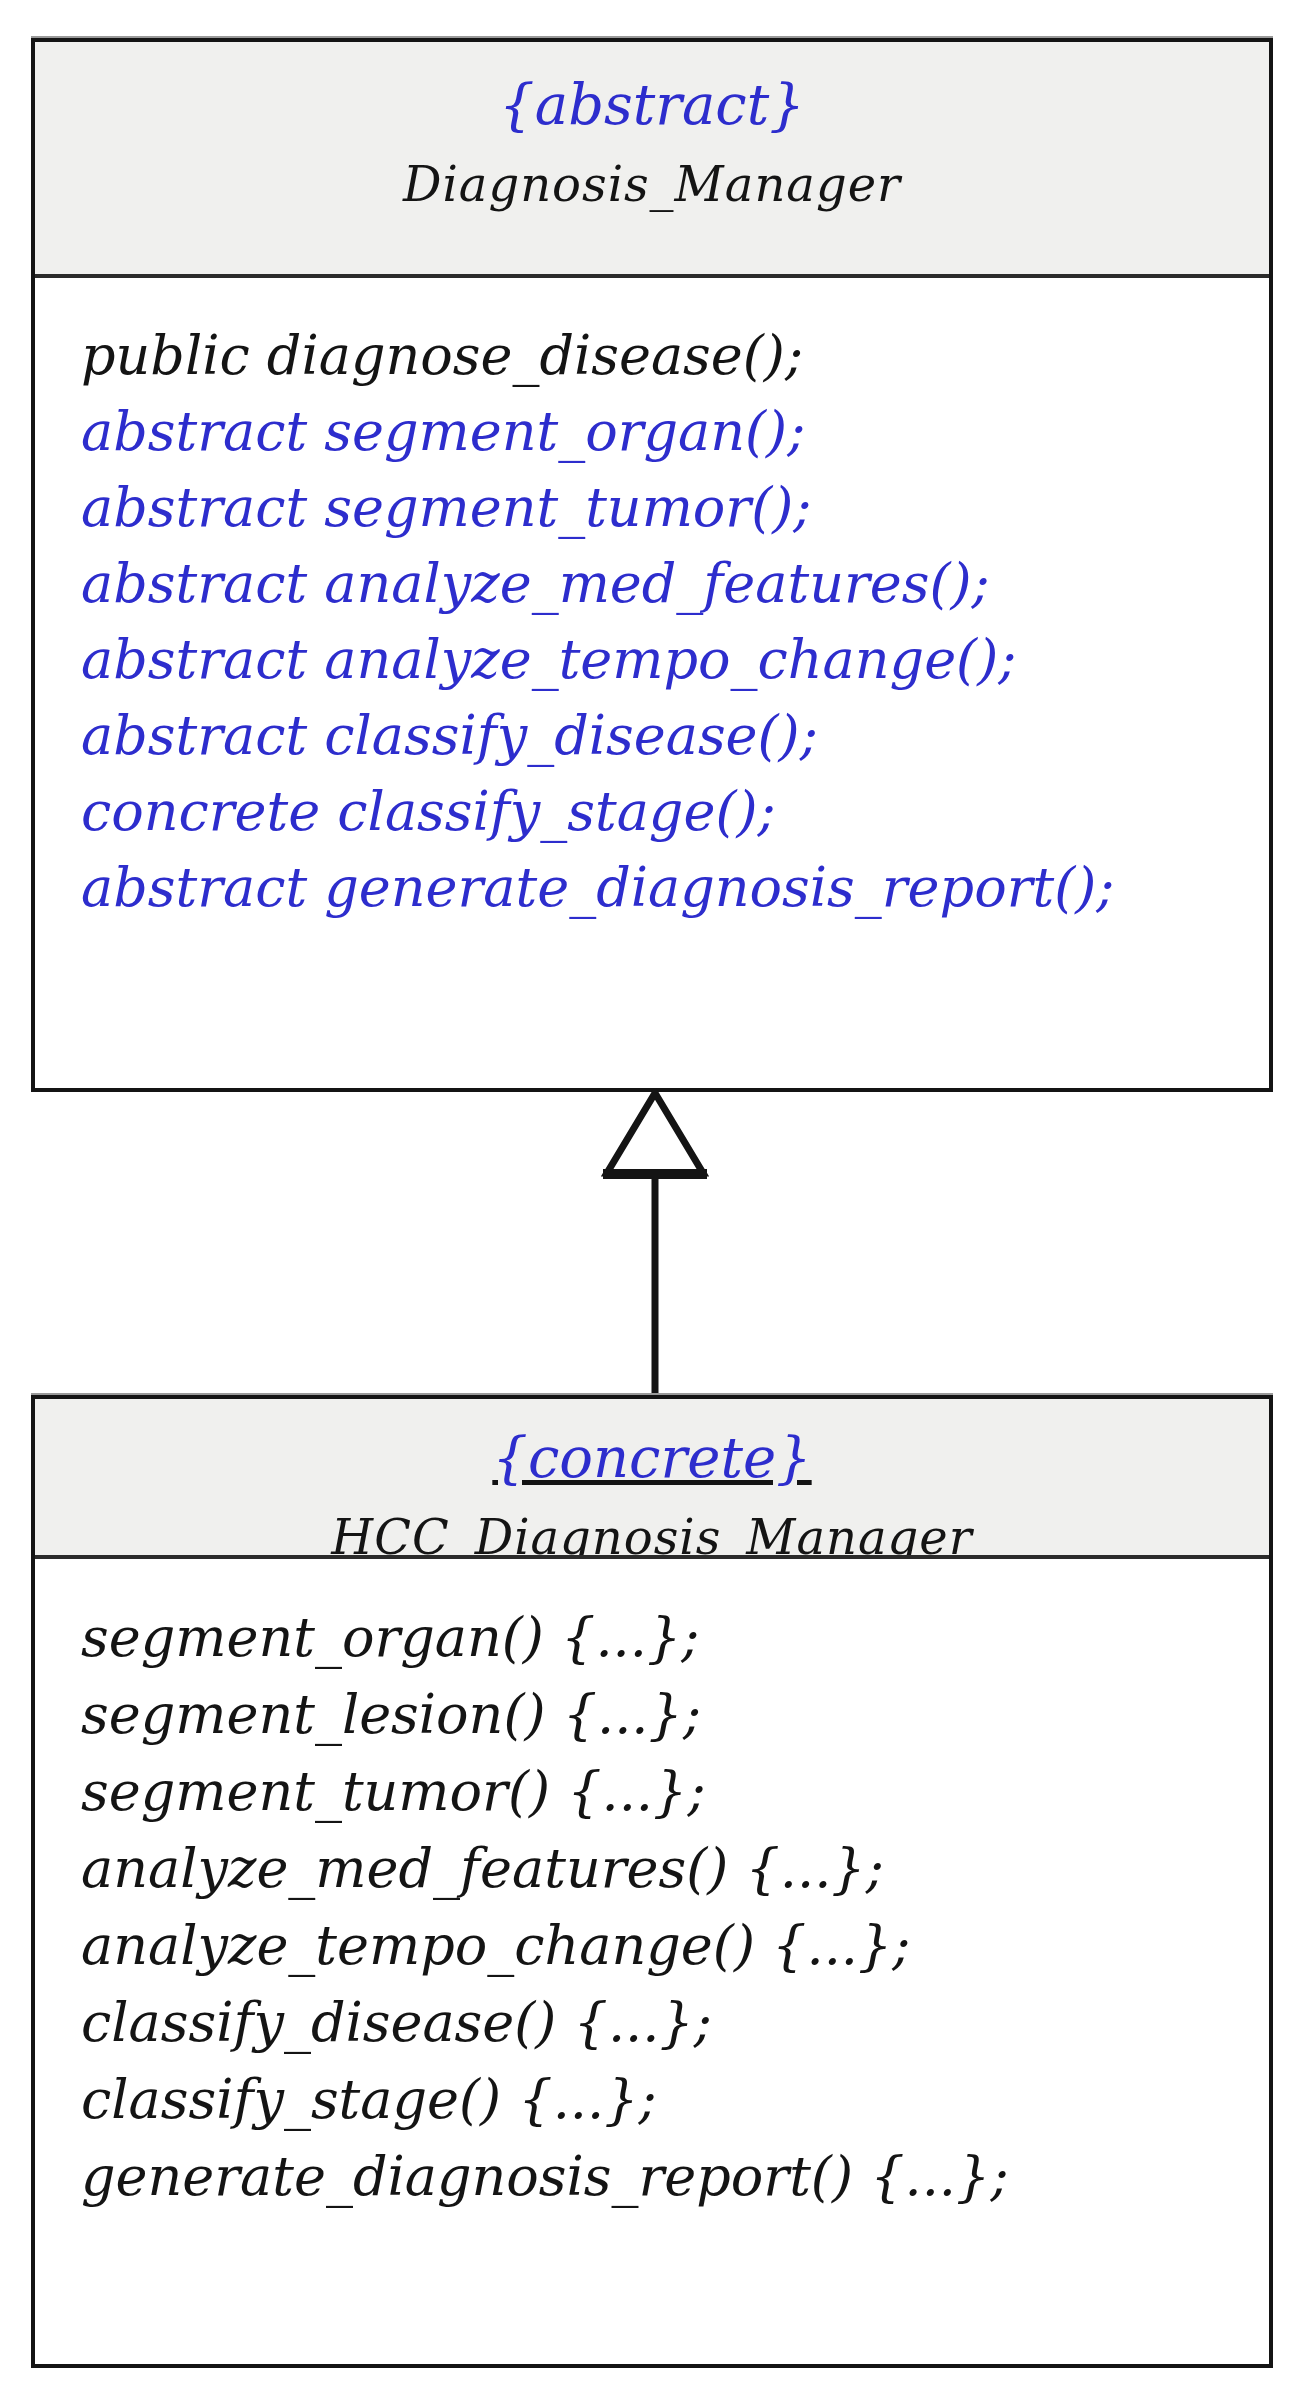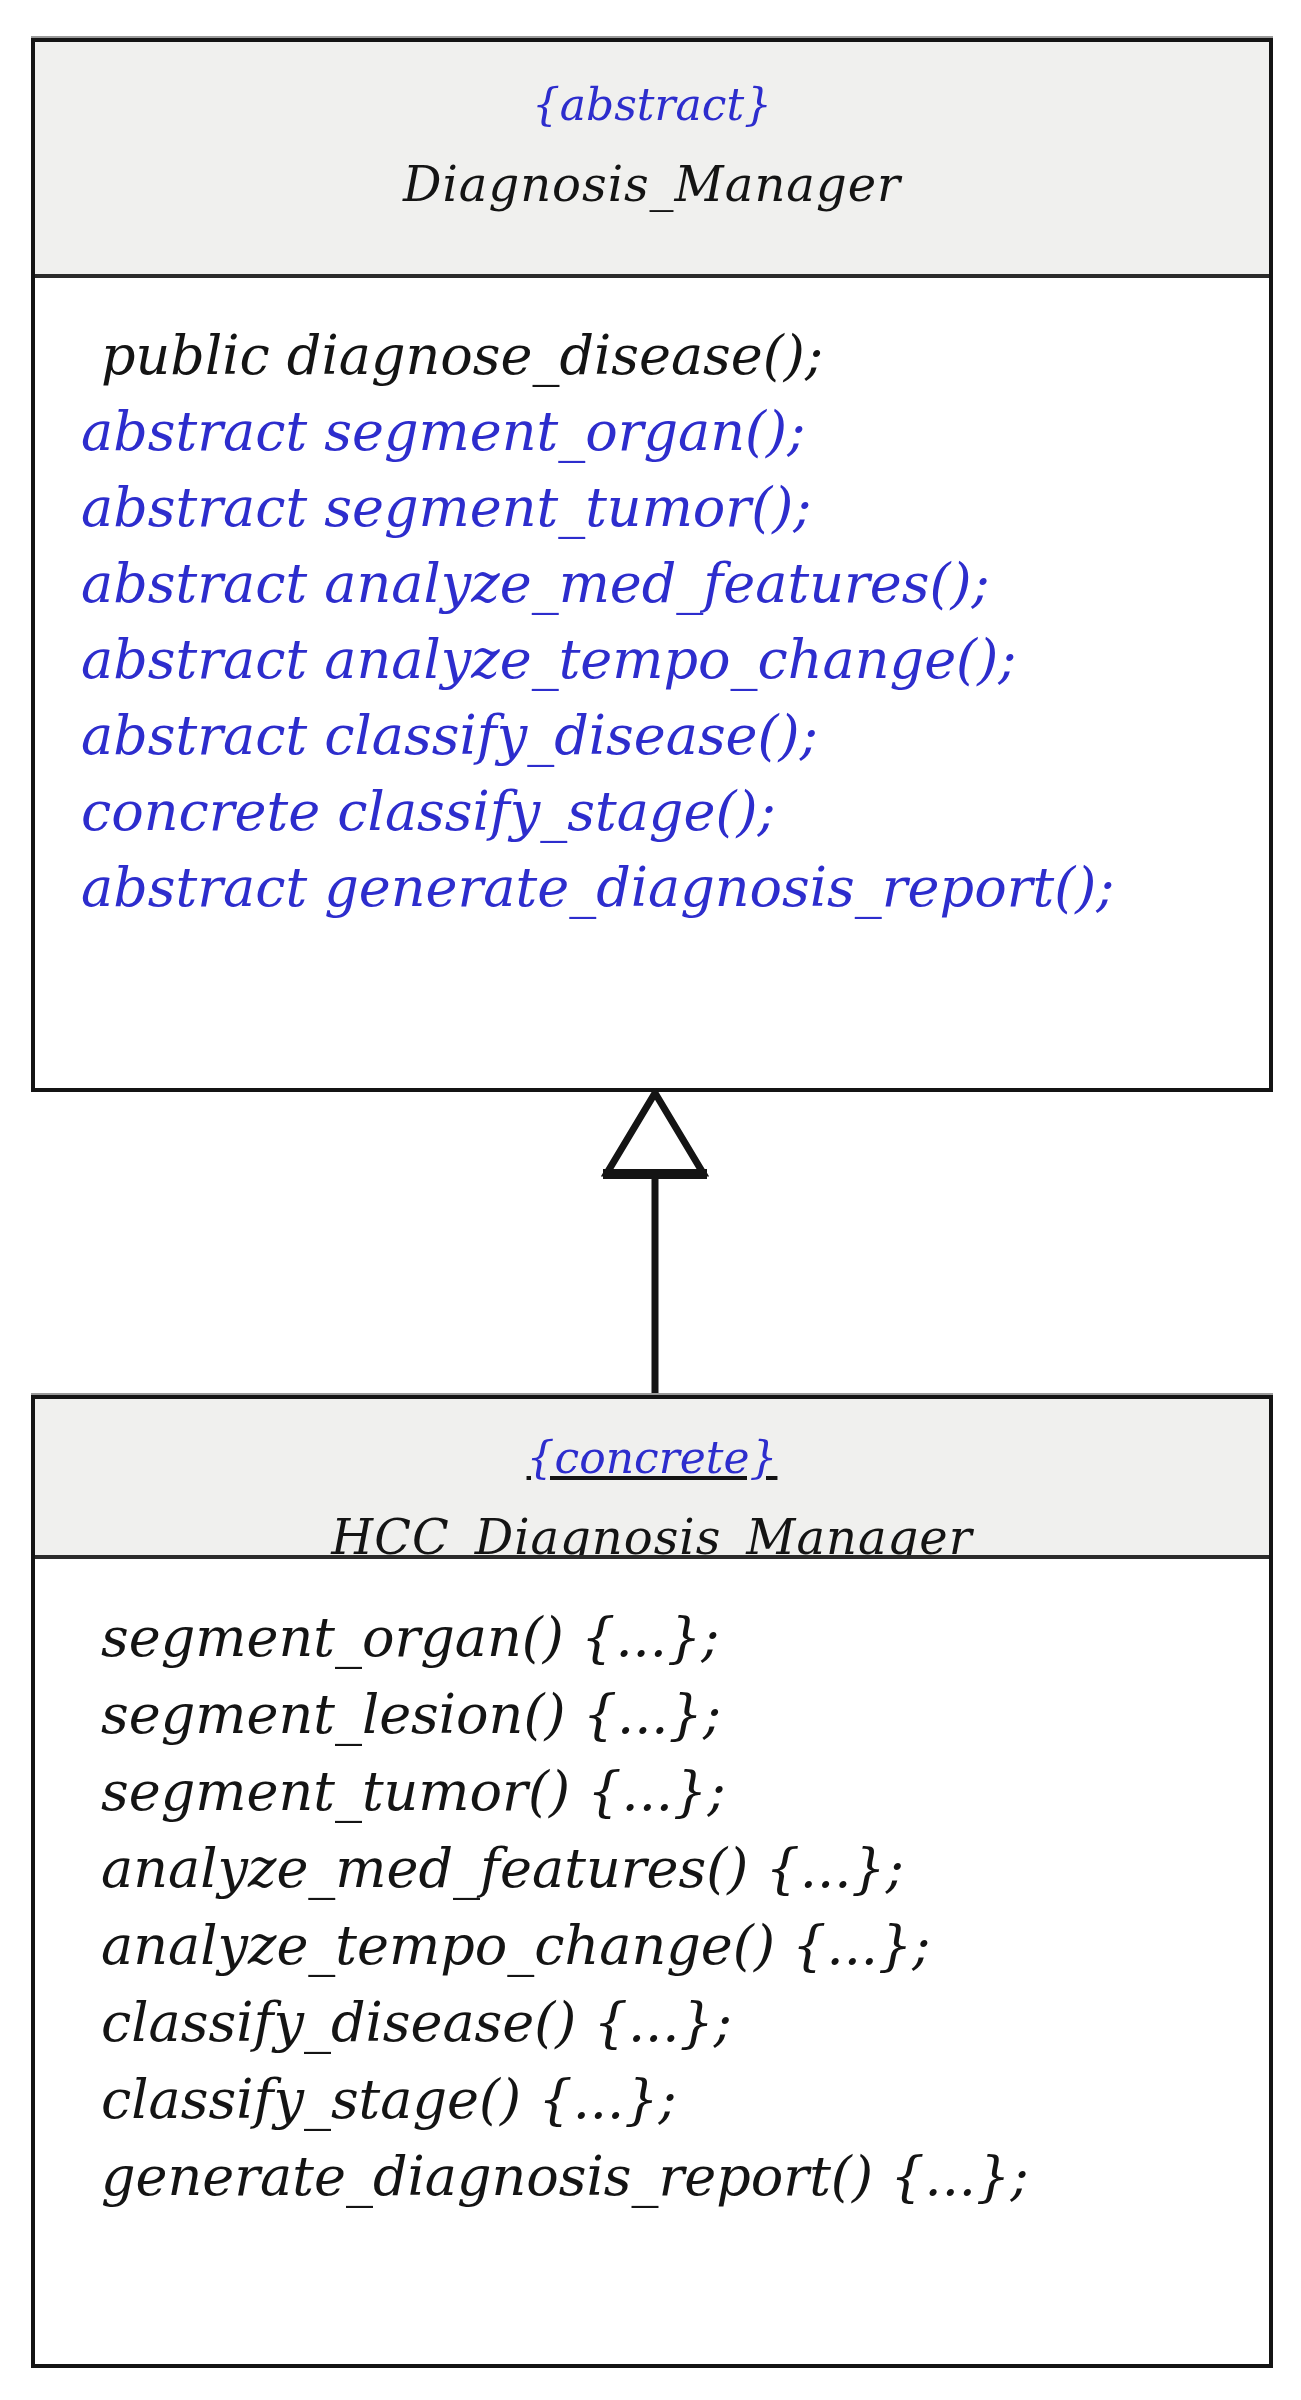--- a/index.html
+++ b/index.html
@@ -28,42 +28,42 @@
   .class-header{
     background:var(--header-bg);
     border-bottom:4px solid var(--divider);
     text-align:center;
     overflow:hidden;
   }
   .box-parent .class-header{height:236px;}
   .box-child  .class-header{height:160px;text-decoration:underline;}
   .stereotype{
     color:var(--blue);
-    font-size:44px;line-height:58px;
+    font-size:56px;line-height:58px;
     margin-top:34px;
   }
   .box-child .stereotype{margin-top:30px;}
   .class-name{
     color:var(--ink);
     font-size:48px;line-height:84px;
     margin-top:8px;
     letter-spacing:1px;
   }
   .class-body{
     padding:40px 18px 0 46px;
   }
   .box-child .class-body{}
   .method-line{
     font-size:54px;
     line-height:76px;
     white-space:nowrap;
   }
   .box-child .method-line{line-height:77px;}
   .method-line.blue span{color:var(--blue);}
-  .method-line.black span{color:var(--ink);margin-left:20px;}
+  .method-line.black span{color:var(--ink);}
   .arrow-layer{
     position:absolute;left:0;top:1088px;width:1301px;height:312px;
   }
 </style>
 </head>
 <body>
 
 <div class="class-box box-parent">
   <div class="class-header">
     <div class="stereotype">{abstract}</div>

